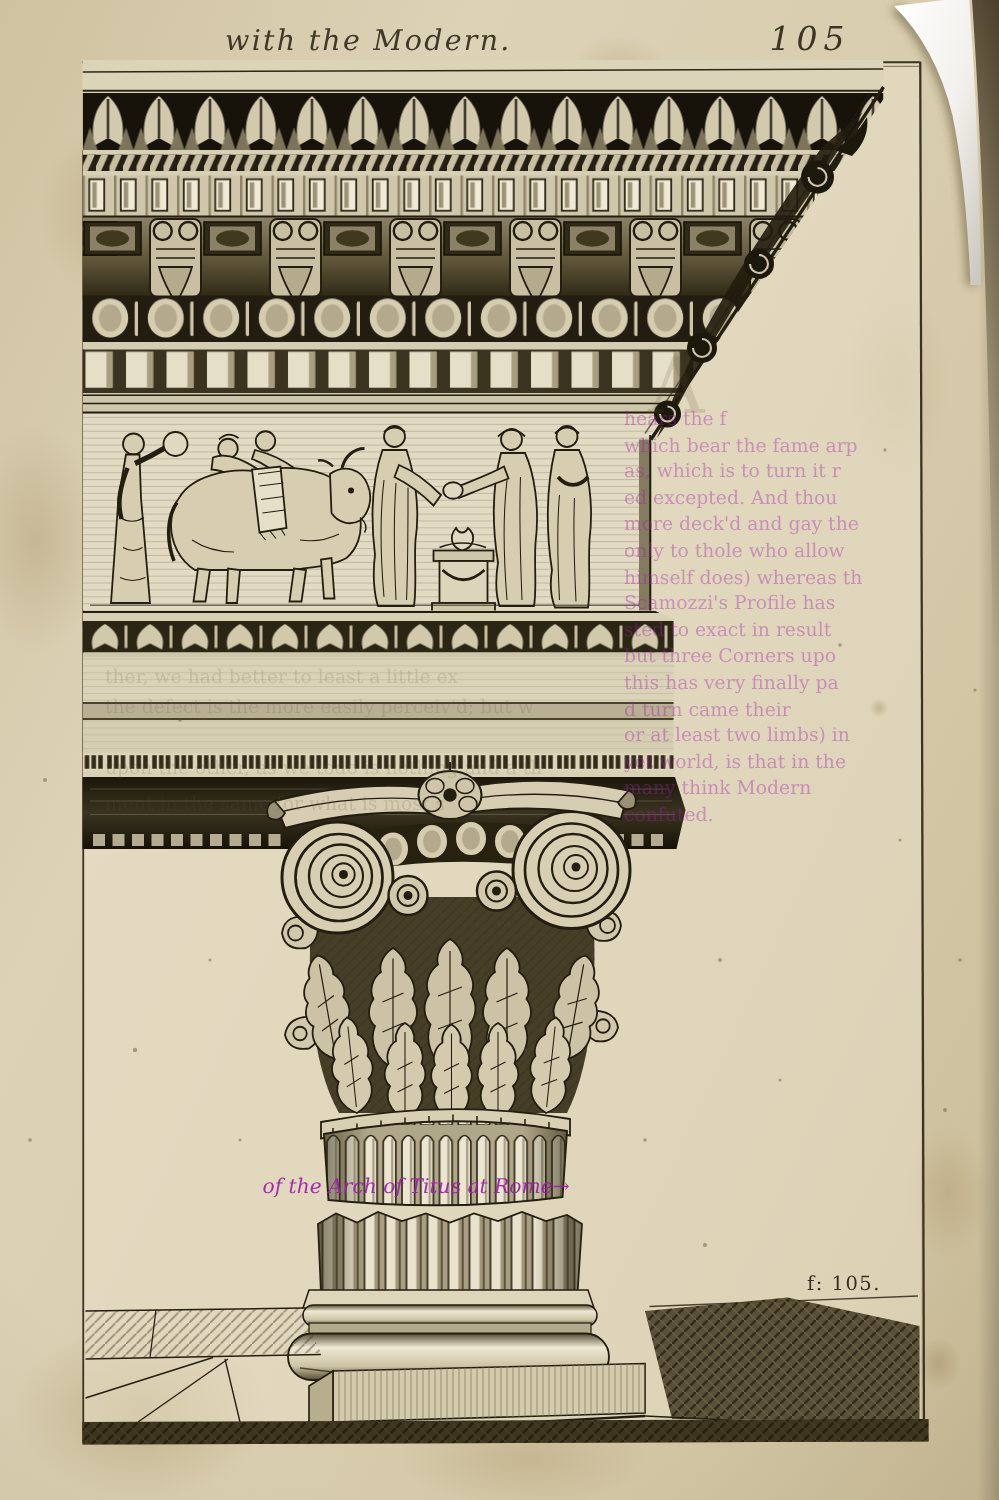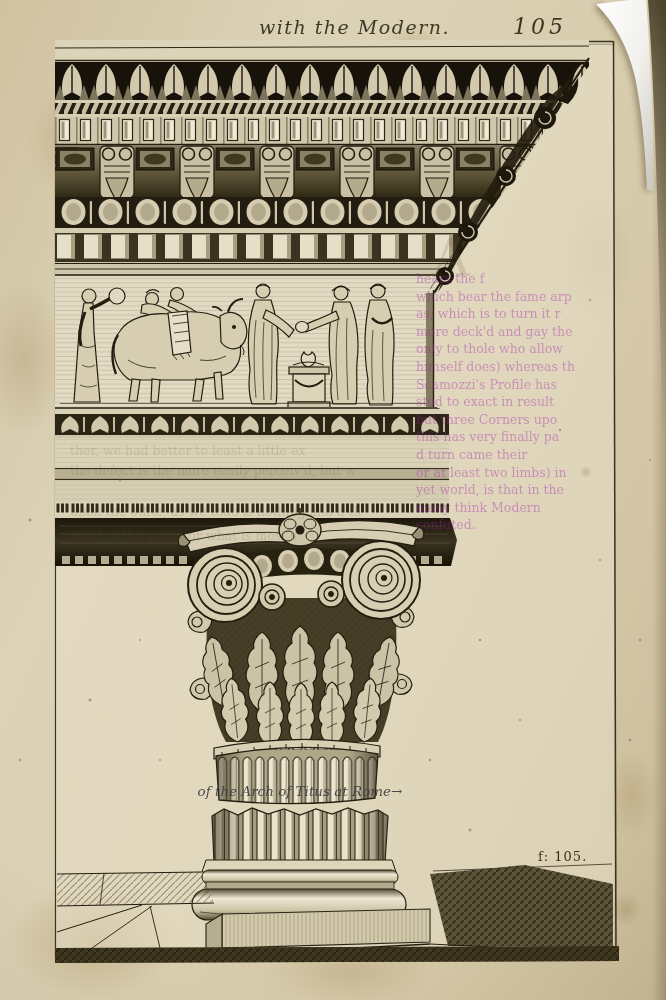--- a/index.html
+++ b/index.html
@@ -15,26 +15,26 @@
   .s3{left:-20px;top:860px;width:230px;height:160px;background:radial-gradient(closest-side,rgba(158,128,74,.34),rgba(158,128,74,0) 74%);}
   .s4{left:230px;top:925px;width:240px;height:95px;background:radial-gradient(closest-side,rgba(150,120,68,.22),rgba(150,120,68,0) 70%);}
   .s5{left:592px;top:730px;width:80px;height:130px;background:radial-gradient(closest-side,rgba(138,108,58,.20),rgba(138,108,58,0) 70%);}
   .s6{left:548px;top:160px;width:100px;height:190px;background:radial-gradient(closest-side,rgba(138,108,58,.13),rgba(138,108,58,0) 70%);}
   .s7{left:578px;top:464px;width:16px;height:16px;background:radial-gradient(closest-side,rgba(108,82,40,.55),rgba(108,82,40,0) 80%);}
   .s8{left:368px;top:16px;width:90px;height:60px;background:radial-gradient(closest-side,rgba(146,116,64,.18),rgba(146,116,64,0) 75%);}
   .s9{left:606px;top:886px;width:40px;height:46px;background:radial-gradient(closest-side,rgba(128,100,52,.25),rgba(128,100,52,0) 75%);}
 
   .engraving-svg{position:absolute;left:0;top:0;}
 
-  .running-title{position:absolute;left:150px;top:16px;width:300px;text-align:right;
+  .running-title{position:absolute;left:150px;top:16px;width:300px;text-align:left;
      font-style:italic;font-size:19px;letter-spacing:1.5px;color:#2c2515;opacity:.88;}
   .page-number{position:absolute;left:504px;top:14px;width:72px;text-align:center;
      font-style:italic;font-size:22px;letter-spacing:4px;color:#2c2515;opacity:.9;}
-  .plate-caption{position:absolute;left:175px;top:783px;width:250px;text-align:center;
-     font-style:italic;font-size:13.5px;color:#404040;opacity:.92;}
+  .plate-caption{position:absolute;left:175px;top:783px;width:250px;text-align:left;
+     font-style:italic;font-size:13.5px;color:#a21caf;opacity:.92;}
   .fig-ref{position:absolute;left:538px;top:849px;width:70px;
      font-size:13px;letter-spacing:1px;color:#241d0e;opacity:.9;}
 
   .bleed-col{position:absolute;left:416px;top:270px;width:220px;line-height:17.6px;
      font-size:12.5px;color:#a21caf;opacity:.38;filter:blur(.4px);}
   .bleed-col .bl{white-space:nowrap;overflow:hidden;}
   .bleed-drop{position:absolute;left:432px;top:228px;font-size:52px;color:#5f5134;
      opacity:.16;filter:blur(.5px);}
   .bleed-mid{position:absolute;left:70px;width:505px;font-size:12.5px;color:#5f5134;
      opacity:.17;filter:blur(.4px);white-space:nowrap;overflow:hidden;}
@@ -508,20 +508,21 @@
         <circle cx="505" cy="905" r="1.5"></circle>
         <circle cx="590" cy="300" r="1.1"></circle>
     </g>
   </svg>
 
   <div class="bleed-drop">A</div>
   <div class="bleed-col">
     <div class="bl">hears the f</div>
     <div class="bl">which bear the fame arp</div>
     <div class="bl">as, which is to turn it r</div>
+    <div class="bl">ed excepted.  And thou</div>
     <div class="bl">more deck'd and gay the</div>
     <div class="bl">only to thole who allow</div>
     <div class="bl">himself does) whereas th</div>
     <div class="bl">Scamozzi's Profile has</div>
     <div class="bl">sted to exact in result</div>
     <div class="bl">but three Corners upo</div>
     <div class="bl">this has very finally pa</div>
     <div class="bl">d turn came their</div>
     <div class="bl">or at least two limbs) in</div>
     <div class="bl">yet world, is that in the</div>

